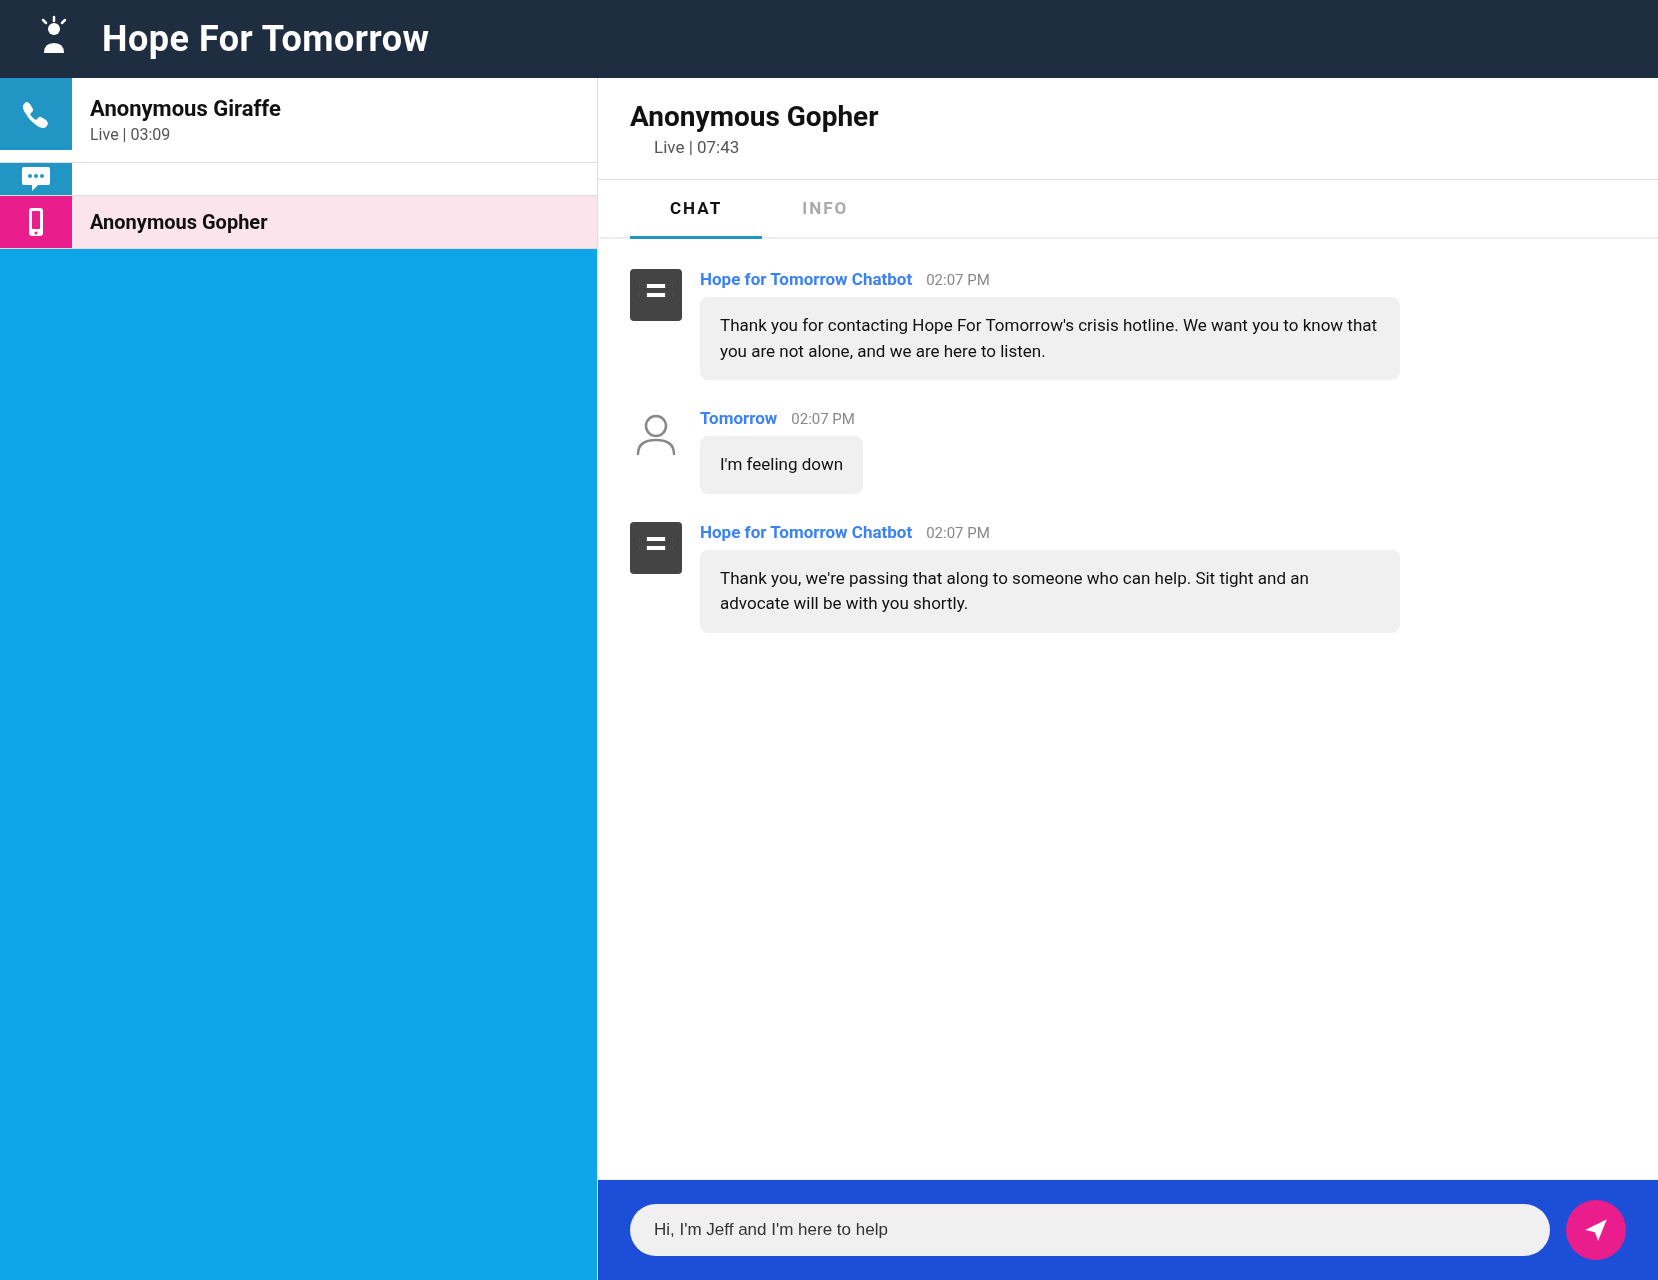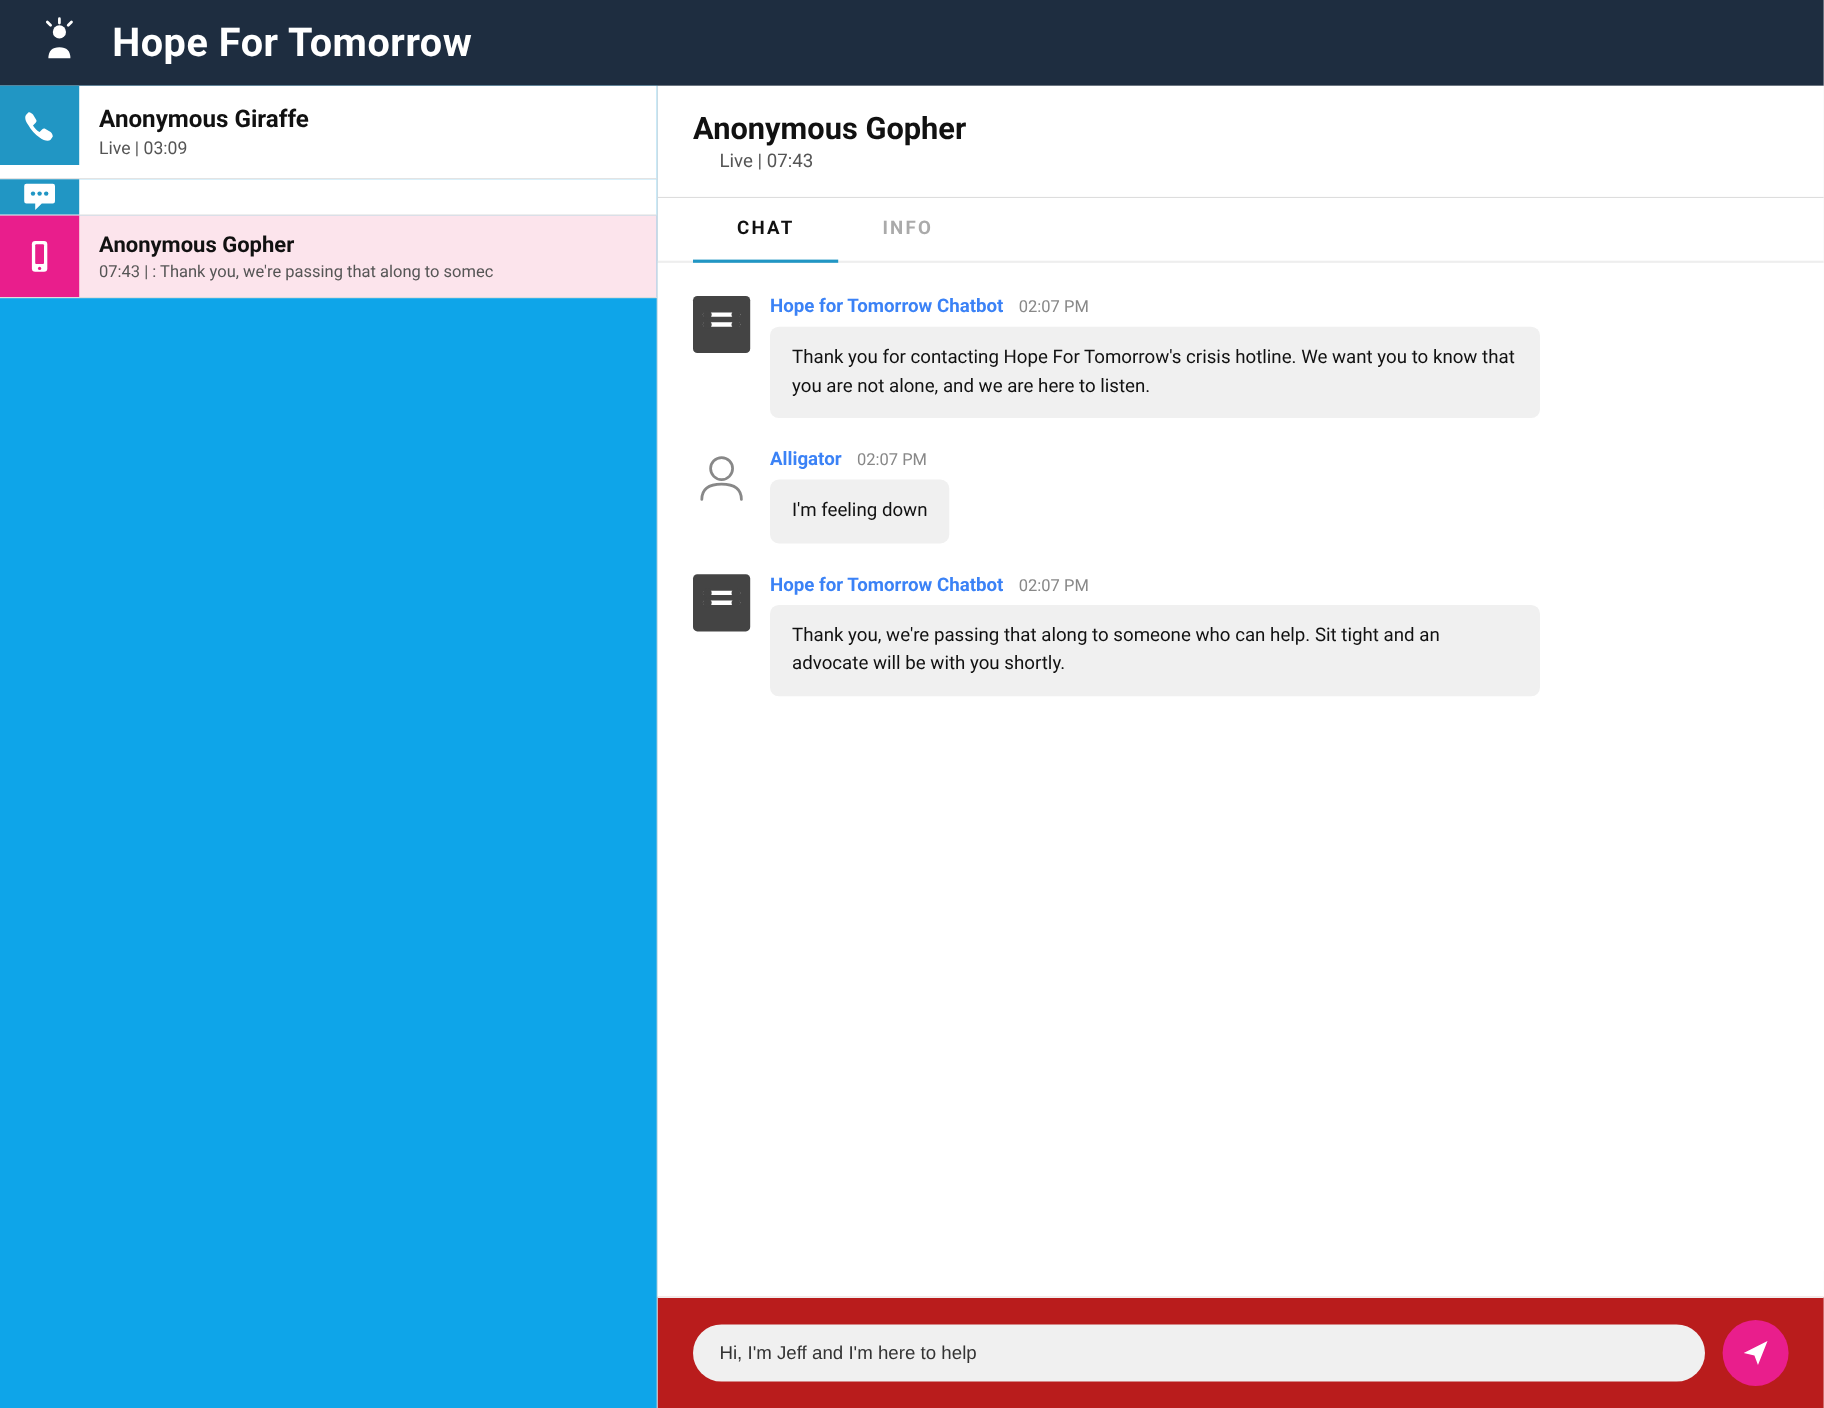--- a/index.html
+++ b/index.html
@@ -308,21 +308,21 @@
       display: inline-block;
     }
 
     
     .input-area {
       padding: 20px 32px;
       border-top: 1px solid #eee;
       display: flex;
       align-items: center;
       gap: 16px;
-      background: #b91c1c;
+      background: #1d4ed8;
     }
     .chat-input {
       flex: 1;
       background: #f0f0f0;
       border: none;
       border-radius: 30px;
       padding: 16px 24px;
       font-size: 17px;
       color: #333;
       outline: none;
@@ -396,23 +396,20 @@
       <div class="contact-item" style="background:#fce4ec;">
         <div class="contact-item-icon pink">
           <svg viewBox="0 0 32 32" xmlns="http://www.w3.org/2000/svg">
             <rect x="9" y="2" width="14" height="28" rx="3" ry="3" fill="white"></rect>
             <rect x="12" y="5" width="8" height="18" rx="1" fill="#e91e8c"></rect>
             <circle cx="16" cy="27" r="1.5" fill="#e91e8c"></circle>
           </svg>
         </div>
         <div class="contact-item-body">
           <div class="contact-item-name">Anonymous Gopher</div>
-          <div class="contact-item-preview">
-            <span>07:43 | : Thank you, we're passing that along to somec</span>
-          </div>
         </div>
       </div>
 
     </div>
   </div>
 
   <div class="right-panel">
 
     <div class="right-header">
       <div class="right-header-info">
@@ -451,21 +448,21 @@
 
       <div class="message-row">
         <div class="message-avatar user-avatar">
           <svg viewBox="0 0 48 48" xmlns="http://www.w3.org/2000/svg">
             <circle cx="24" cy="16" r="10" stroke="#888" stroke-width="2.5" fill="none"></circle>
             <path d="M6 44 Q6 30 24 30 Q42 30 42 44" stroke="#888" stroke-width="2.5" fill="none" stroke-linecap="round"></path>
           </svg>
         </div>
         <div class="message-content">
           <div class="message-header">
-            <span class="message-sender">Alligator</span>
+            <span class="message-sender">Tomorrow</span>
             <span class="message-time">02:07 PM</span>
           </div>
           <div class="message-bubble">I'm feeling down</div>
         </div>
       </div>
 
       <div class="message-row">
         <div class="message-avatar bot-avatar">
           <svg viewBox="0 0 38 38" xmlns="http://www.w3.org/2000/svg">
             <rect x="2" y="8" width="34" height="4" rx="2" fill="white"></rect>

